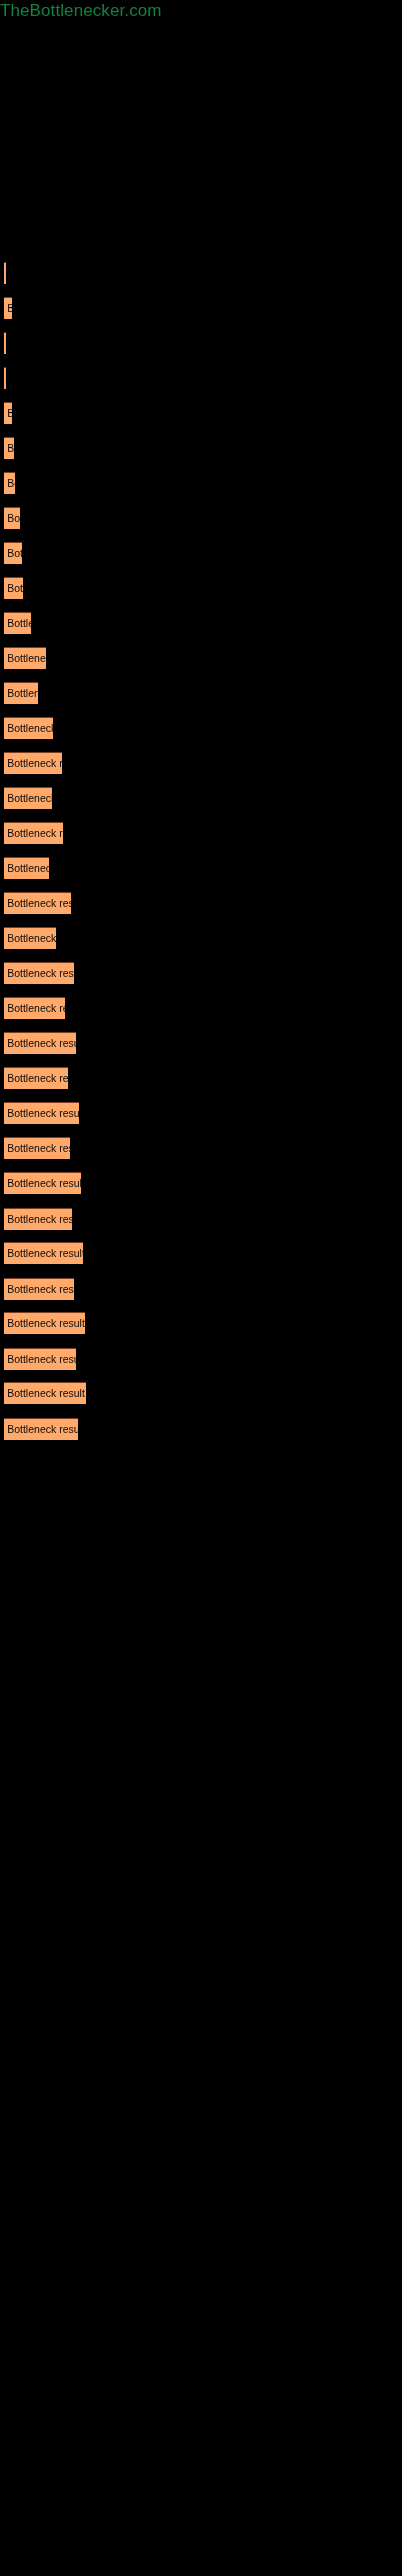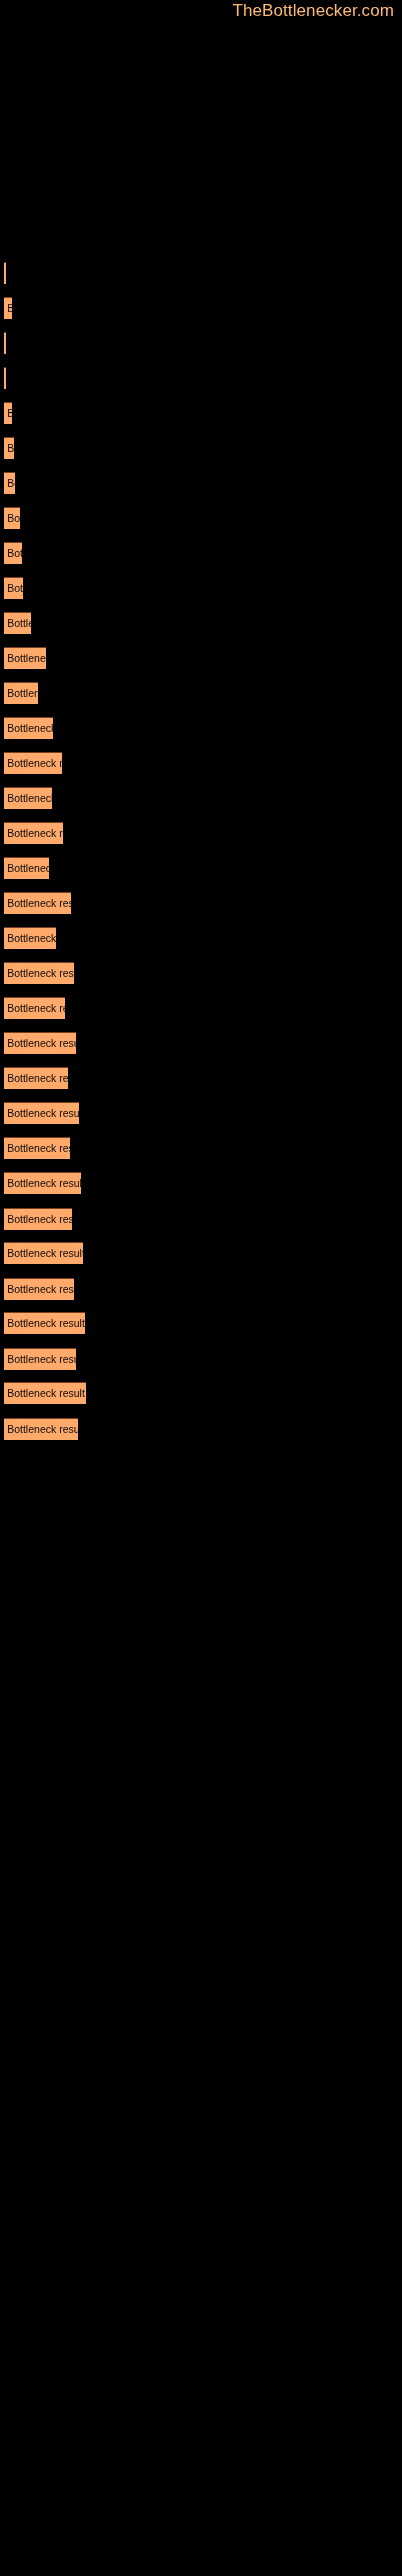--- a/index.html
+++ b/index.html
@@ -12,23 +12,23 @@
     height: 2576px;
     position: relative;
     overflow: hidden;
     font-family: "Liberation Sans", sans-serif;
   }
   #watermark {
     position: absolute;
     top: 0px;
     left: 0px;
     width: 394px;
-    text-align: right;
+    text-align: left;
     font-size: 17px;
-    color: #fdba74;
+    color: #15803d;
     letter-spacing: 0.1px;
     line-height: 22.5px;
     white-space: nowrap;
   }
   #plot {
     position: absolute;
     left: 0;
     top: 0;
     width: 403px;
     height: 2576px;

